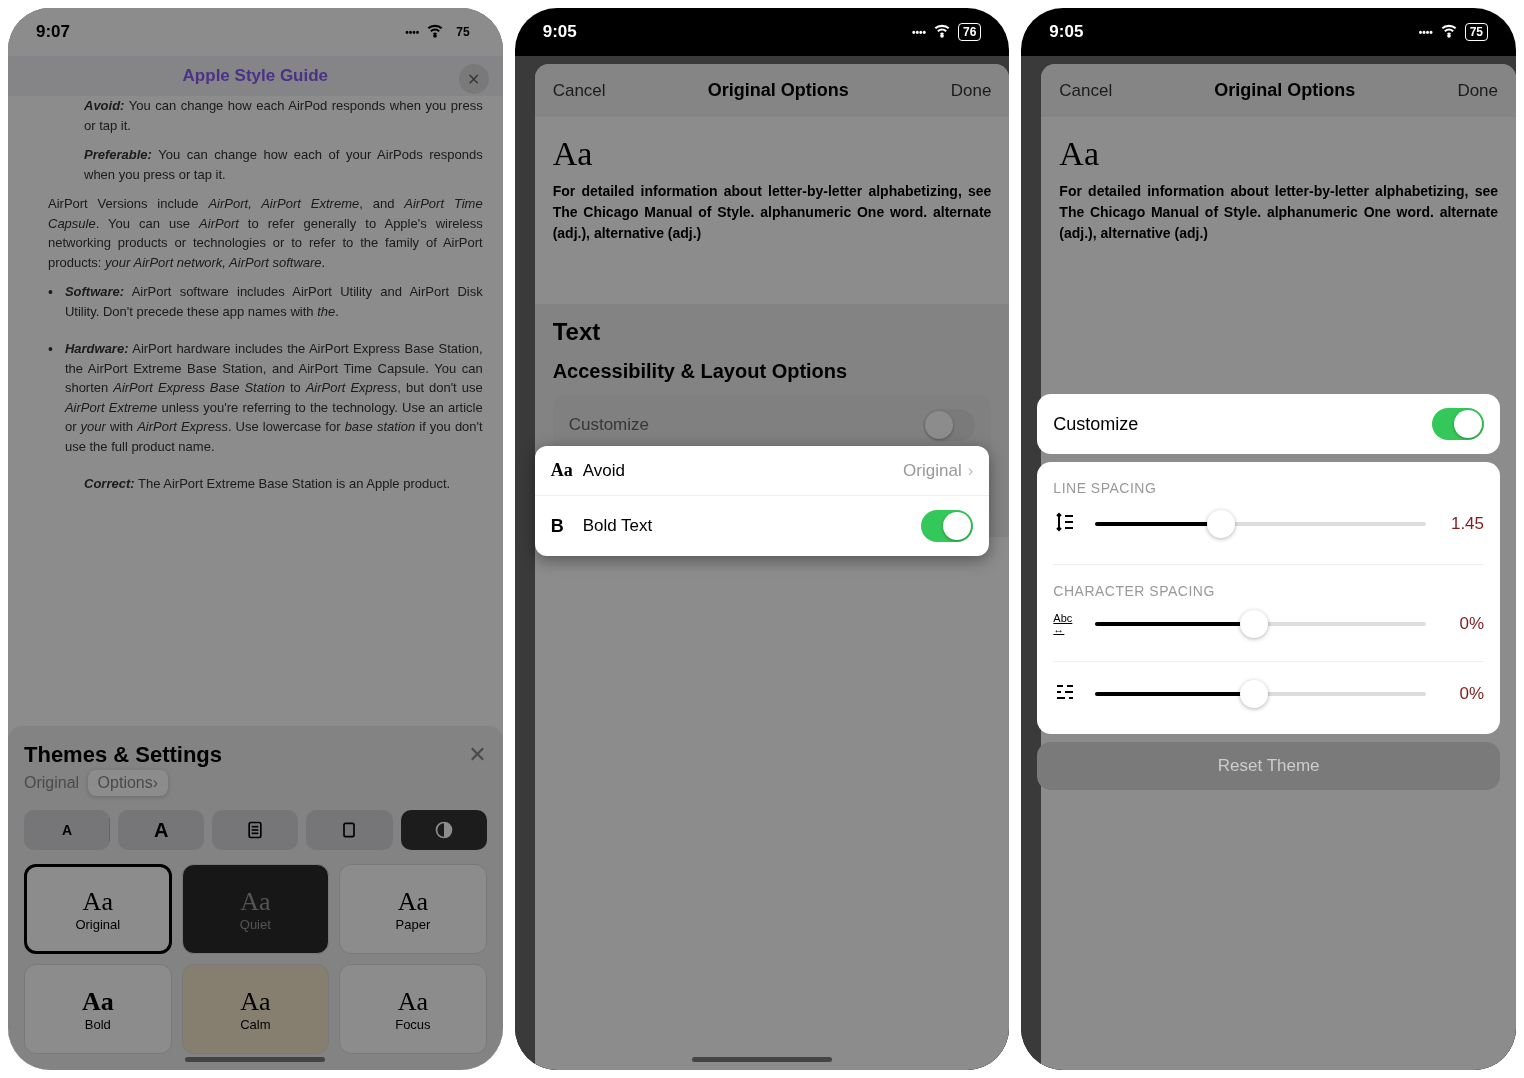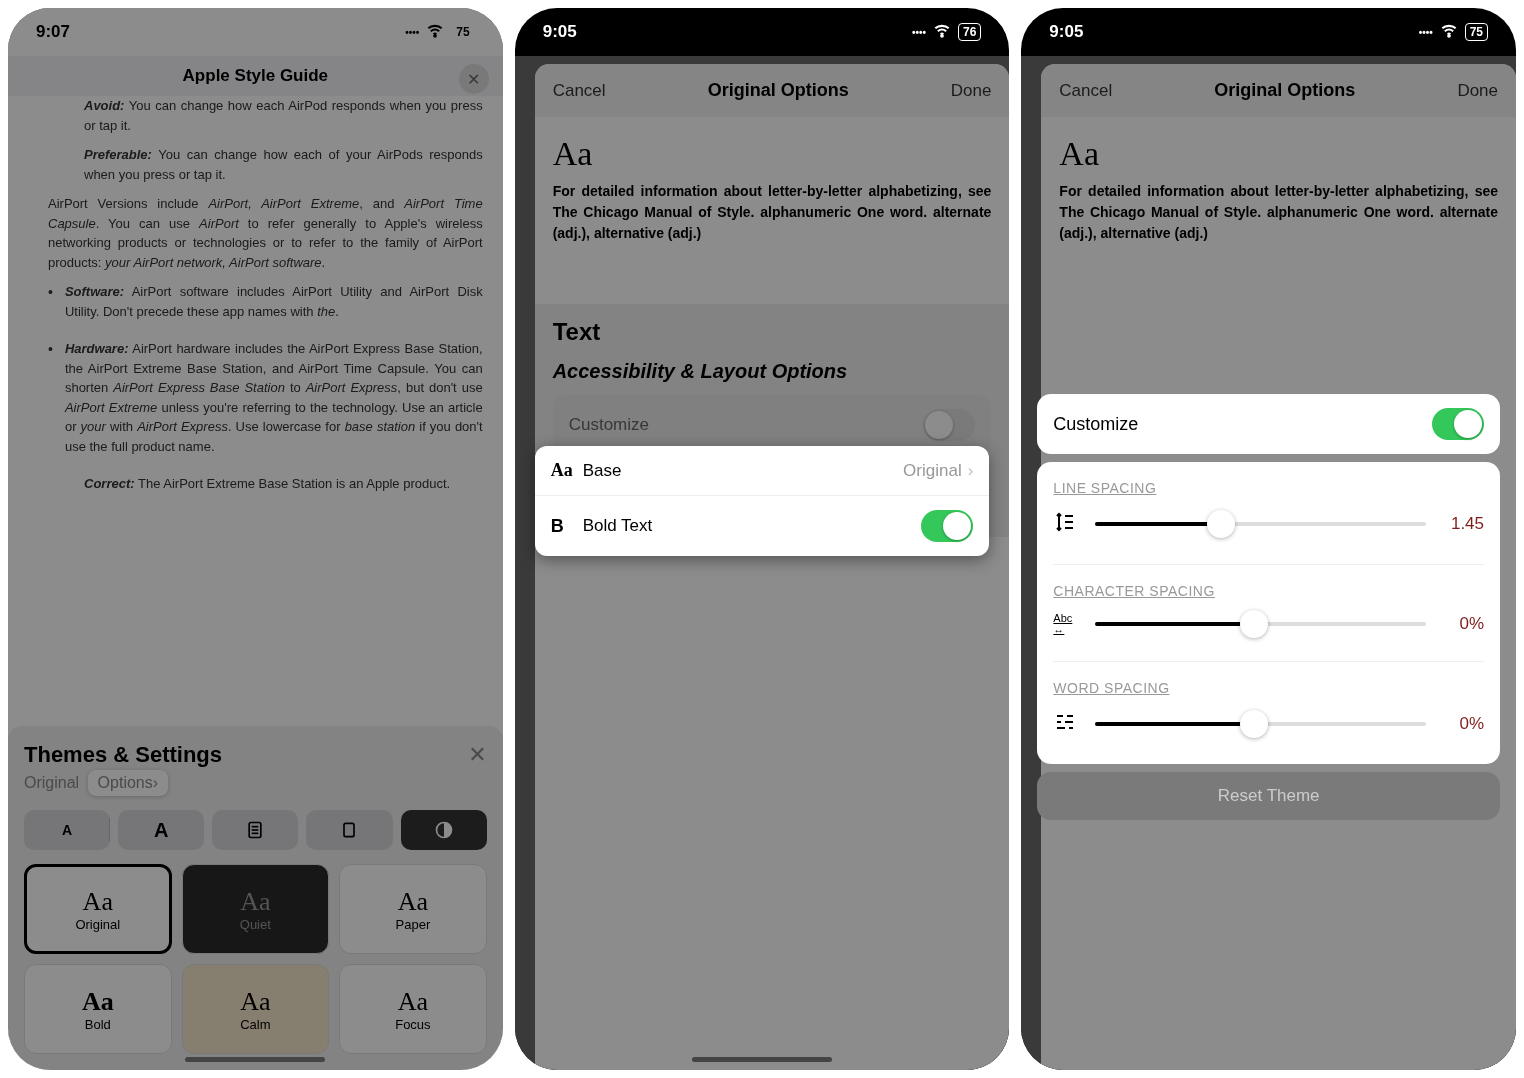--- a/index.html
+++ b/index.html
@@ -5,21 +5,21 @@
 *{margin:0;padding:0;box-sizing:border-box;font-family:-apple-system,BlinkMacSystemFont,'Segoe UI',sans-serif;}
 body{background:#fff;width:1524px;height:1078px;display:flex;gap:12px;padding:8px;}
 .panel{flex:1;background:#000;border-radius:42px;overflow:hidden;position:relative;display:flex;flex-direction:column;}
 .status-bar{height:48px;display:flex;justify-content:space-between;align-items:center;padding:4px 28px;color:#fff;font-size:17px;font-weight:600;}
 .status-right{display:flex;gap:6px;align-items:center;}
 .battery-box{border:1.5px solid #fff;border-radius:4px;padding:1px 4px;font-size:12px;font-weight:700;}
 .dot{font-size:10px;}
 .dimmed{filter:brightness(0.55);}
 .panel1-content{flex:1;background:#f2f2f7;position:relative;}
 .p1-header{background:#f2f2f7;padding:10px 16px;display:flex;align-items:center;justify-content:center;position:relative;}
-.p1-title{font-size:17px;color:#000000;font-weight:600;}
+.p1-title{font-size:17px;color:#8b5cf6;font-weight:600;}
 .p1-close{position:absolute;right:14px;top:8px;width:30px;height:30px;border-radius:50%;background:#ddd;display:flex;align-items:center;justify-content:center;color:#666;font-size:16px;}
 .p1-body{padding:0 20px 14px;font-size:13px;color:#333;line-height:1.5;}
 .p1-body .ind{padding-left:56px;}
 .p1-body .sub{padding-left:20px;}
 .p1-body p{margin-bottom:10px;text-align:justify;}
 .p1-body .b{font-weight:700;font-style:italic;}
 .bullet{display:flex;gap:12px;padding-left:20px;margin-bottom:8px;}
 .bullet-dot{font-size:14px;}
 .themes-sheet{background:#eee;border-radius:14px 14px 0 0;padding:16px;position:absolute;bottom:0;left:0;right:0;}
 .themes-head{display:flex;justify-content:space-between;align-items:flex-start;}
@@ -51,27 +51,27 @@
 .list-row:last-child{border-bottom:none;}
 .row-icon{width:32px;font-size:18px;font-weight:700;}
 .row-label{flex:1;}
 .row-val{color:#999;font-size:17px;}
 .chev{color:#c0c0c0;margin-left:6px;}
 .toggle{width:52px;height:32px;border-radius:16px;background:#34c759;position:relative;}
 .toggle::after{content:'';position:absolute;width:28px;height:28px;background:#fff;border-radius:50%;top:2px;right:2px;box-shadow:0 1px 3px rgba(0,0,0,0.3);}
 .toggle.off{background:#ddd;}
 .toggle.off::after{right:auto;left:2px;}
 .acc-sec{background:#efefef;padding:16px 18px;}
-.acc-sec h3{font-size:20px;font-weight:700;margin-bottom:12px;font-style:italic;}
+.acc-sec h3{font-size:20px;font-weight:700;margin-bottom:12px;}
 .cust-row{background:#e8e8e8;border-radius:12px;padding:14px 16px;display:flex;justify-content:space-between;align-items:center;font-size:17px;color:#666;}
 .reset-btn{background:#e8e8e8;border-radius:12px;padding:16px;text-align:center;font-size:17px;color:#999;margin-top:14px;}
 .white-card{background:#fff;border-radius:14px;margin:8px;padding:0;overflow:hidden;}
 .cust-head-row{display:flex;justify-content:space-between;align-items:center;padding:14px 16px;font-size:18px;}
 .slider-sec{padding:10px 16px 18px;}
-.slider-label{font-size:14px;color:#999;letter-spacing:0.5px;margin-bottom:14px;text-decoration:underline;}
+.slider-label{font-size:14px;color:#999;letter-spacing:0.5px;margin-bottom:14px;}
 .slider-row{display:flex;align-items:center;gap:14px;}
 .slider-icon{width:28px;font-size:16px;text-decoration:underline;}
 .slider-track{flex:1;height:4px;background:#ddd;border-radius:2px;position:relative;}
 .slider-fill{position:absolute;left:0;top:0;bottom:0;background:#000;border-radius:2px;}
 .slider-thumb{position:absolute;width:28px;height:28px;background:#fff;border-radius:50%;top:50%;transform:translate(-50%,-50%);box-shadow:0 1px 4px rgba(0,0,0,0.3);}
 .slider-val{font-size:17px;color:#7f1d1d;min-width:44px;text-align:right;}
 .divider{height:1px;background:#eee;margin:8px 16px;}
 .grey-card{background:#7a7a7a;border-radius:14px;margin:8px;padding:0;overflow:hidden;color:#fff;}
 .grey-row{display:flex;justify-content:space-between;align-items:center;padding:14px 16px;font-size:18px;}
 .grey-reset{text-align:center;padding:14px;color:#ccc;font-size:17px;}
@@ -214,21 +214,21 @@
           <div class="toggle off"></div>
         </div>
         <div class="reset-btn">Reset Theme</div>
       </div>
     </div>
 
     <div style="position:absolute;left:10px;right:10px;top:390px;">
       <div class="list-card" style="box-shadow:0 4px 16px rgba(0,0,0,0.4);">
         <div class="list-row">
           <span class="row-icon" style="font-family:Georgia,serif;">Aa</span>
-          <span class="row-label">Base</span>
+          <span class="row-label">Avoid</span>
           <span class="row-val">Original</span>
           <span class="chev">›</span>
         </div>
         <div class="list-row">
           <span class="row-icon">B</span>
           <span class="row-label">Bold Text</span>
           <div class="toggle"></div>
         </div>
       </div>
     </div>
@@ -290,21 +290,20 @@
             <span class="slider-icon" style="font-size:11px;line-height:1;">Abc<br>↔</span>
             <div class="slider-track">
                 <div class="slider-fill" style="width:48%;"></div>
                 <div class="slider-thumb" style="left:48%;"></div>
               </div>
             <span class="slider-val">0%</span>
           </div>
         </div>
         <div class="divider"></div>
         <div class="slider-sec">
-          <div class="slider-label">WORD SPACING</div>
           <div class="slider-row">
             <span class="slider-icon"><svg width="24" height="24" viewBox="0 0 24 24" fill="none" stroke="currentColor" stroke-width="2">
                   <line x1="4" y1="6" x2="10" y2="6"></line>
                   <line x1="14" y1="6" x2="20" y2="6"></line>
                   <line x1="4" y1="12" x2="8" y2="12"></line>
                   <line x1="12" y1="12" x2="20" y2="12"></line>
                   <line x1="4" y1="18" x2="12" y2="18"></line>
                   <line x1="16" y1="18" x2="20" y2="18"></line>
                 </svg></span>
             <div class="slider-track">

